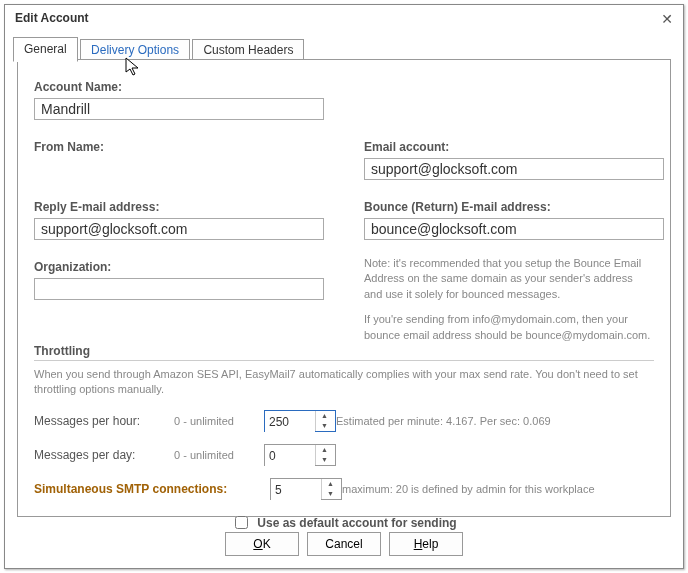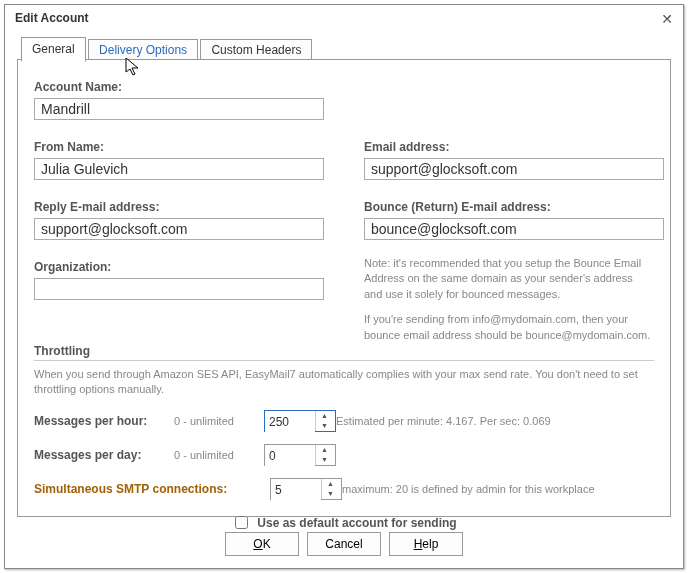--- a/index.html
+++ b/index.html
@@ -30,21 +30,21 @@
     font-size: 12px;
     gap: 24px;
   }
   .close-x {
     font-size: 14px;
     font-weight: normal;
     color: #555;
     cursor: pointer;
   }
   .tabs {
-    margin: 4px 0 0 16px;
+    margin: 4px 0 0 8px;
     height: 22px;
     position: relative;
   }
   .tab {
     display: inline-block;
     border: 1px solid #999;
     border-bottom: none;
     padding: 3px 10px 4px 10px;
     font-size: 12px;
     background: #fdfdfd;
@@ -106,21 +106,21 @@
     padding-bottom: 2px;
     margin-top: 1px;
   }
   .throttle-row {
     display: flex;
     align-items: center;
     margin-top: 12px;
     font-size: 12px;
     color: #555;
   }
-  .throttle-row .tl { width: 140px; font-weight: bold; }
+  .throttle-row .tl { width: 140px; font-weight: normal; }
   .throttle-row .tnote { color: #888; font-size: 11px; }
   .spinner {
     display: inline-flex;
     border: 1px solid #999;
     height: 22px;
     width: 72px;
     align-items: stretch;
     background: #fff;
   }
   .spinner.focused { border: 1px solid #2a6bbf; }
@@ -189,24 +189,23 @@
   </svg>
 
   <div class="content">
 
     <div class="field-label">Account Name:</div>
     <input type="text" class="w300" value="Mandrill" style="">
 
     <div class="row" style="margin-top:14px;">
       <div class="col">
         <div class="field-label">From Name:</div>
-        <input type="text" class="w300" value="Julia Gulevich" style="">
-      </div>
-      <div class="col">
-        <div class="field-label">Email address:</div>
+      </div>
+      <div class="col">
+        <div class="field-label">Email account:</div>
         <input type="text" class="w300b" value="support@glocksoft.com" style="">
       </div>
     </div>
 
     <div class="row" style="margin-top:14px;">
       <div class="col">
         <div class="field-label">Reply E-mail address:</div>
         <input type="text" class="w300" value="support@glocksoft.com" style="">
       </div>
       <div class="col">

